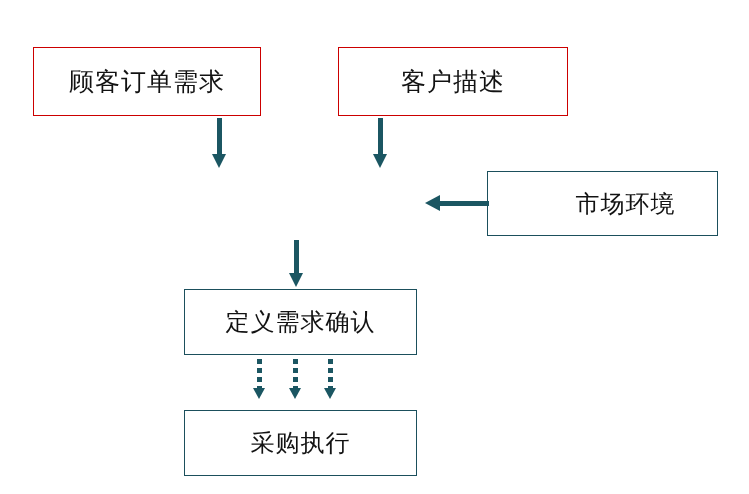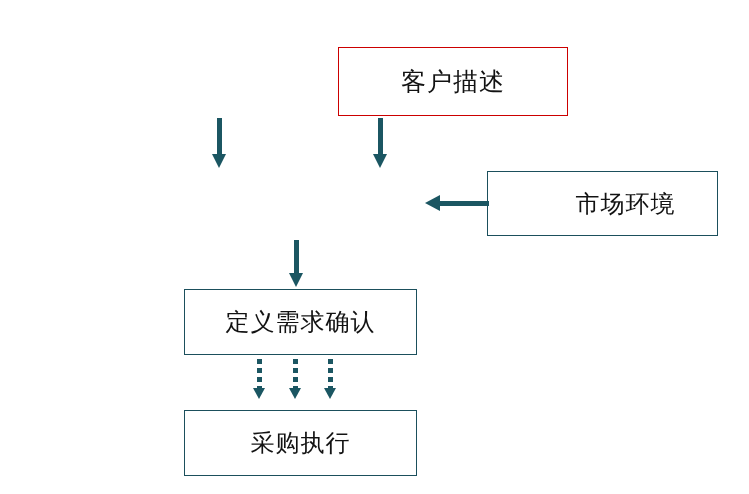--- a/index.html
+++ b/index.html
@@ -107,20 +107,23 @@
     border-left: 6px solid transparent;
     border-right: 6px solid transparent;
     border-top: 11px solid #1b5662;
   }
 </style>
 </head>
 <body>
 
 <div id="canvas" style="background: rgb(255, 255, 255);">
 
+  <div class="node red" id="node-0" style="left: 33px; top: 47px; width: 228px; height: 69px; border-color: rgb(204, 0, 0);">
+    <span>顾客订单需求</span>
+  </div>
 
   <div class="node red" id="node-1" style="left: 338px; top: 47px; width: 230px; height: 69px; border-color: rgb(204, 0, 0);">
     <span>客户描述</span>
   </div>
 
 
   <div class="node teal" id="node-3" style="left: 487px; top: 171px; width: 231px; height: 65px; border-color: rgb(27, 79, 92); padding-left: 46px;">
     <span>市场环境</span>
   </div>
 

